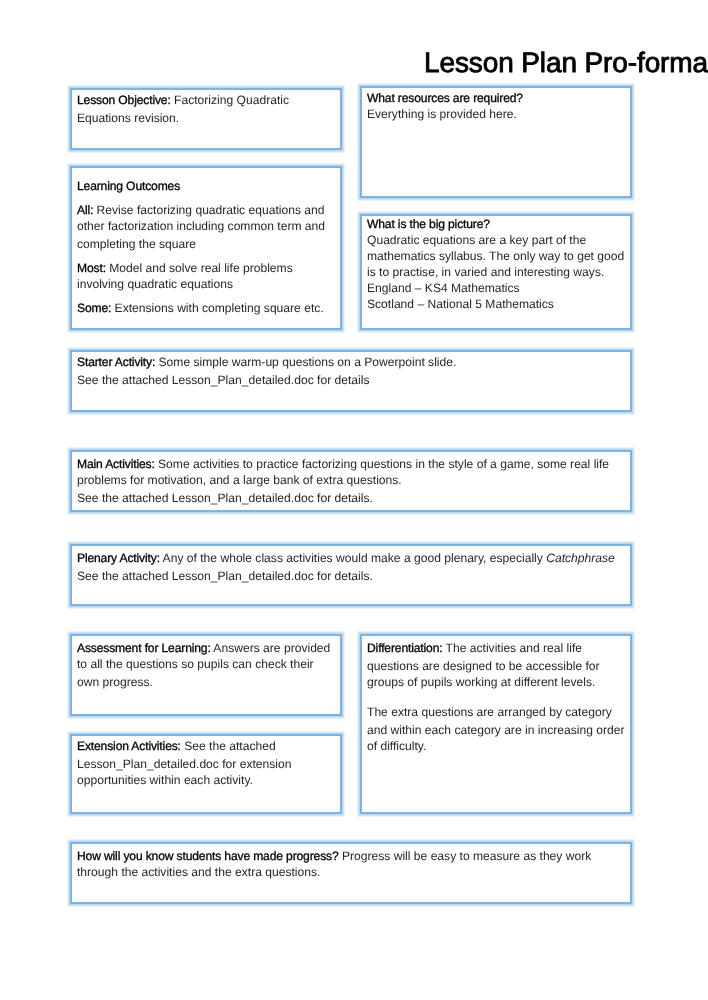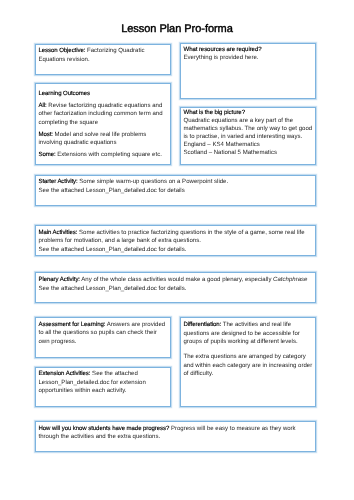--- a/index.html
+++ b/index.html
@@ -1,18 +1,18 @@
 <!DOCTYPE html>
 <html><head>
 <meta charset="utf-8">
 <style>
   html,body{margin:0;padding:0;}
   body{width:354px;height:500px;background:#ffffff;font-family:"Liberation Sans",sans-serif;-webkit-font-smoothing:antialiased;text-rendering:geometricPrecision;}
   .page{position:relative;width:354px;height:500px;transform:translate3d(0,0,0);will-change:transform;}
-  .title{position:absolute;left:0;top:23.2px;width:354px;text-align:center;font-weight:normal;-webkit-text-stroke:0.42px #000;font-size:11px;color:#000;letter-spacing:-0.004em;}
+  .title{position:absolute;left:0;top:23.2px;width:354px;text-align:right;font-weight:normal;-webkit-text-stroke:0.42px #000;font-size:14px;color:#000;letter-spacing:-0.004em;}
   .box{position:absolute;border:1px solid #7DB3DF;box-shadow:0 0 0 0.75px rgba(150,194,230,0.55), 0 0 0 1.4px rgba(205,226,243,0.5);box-sizing:border-box;padding:2.75px 3.0px;font-size:6.05px;line-height:8.45px;color:#262626;}
   .b{font-weight:normal;-webkit-text-stroke:0.15px #000;letter-spacing:-0.012em;color:#000;}
   .tight{line-height:7.85px;}
   .pt{padding-top:5.5px;}
   .gap p{margin-bottom:7.05px;}
   .i{font-style:italic;}
   p{margin:0 0 3.7px 0;}
   p:last-child{margin-bottom:0;}
 </style>
 </head>

